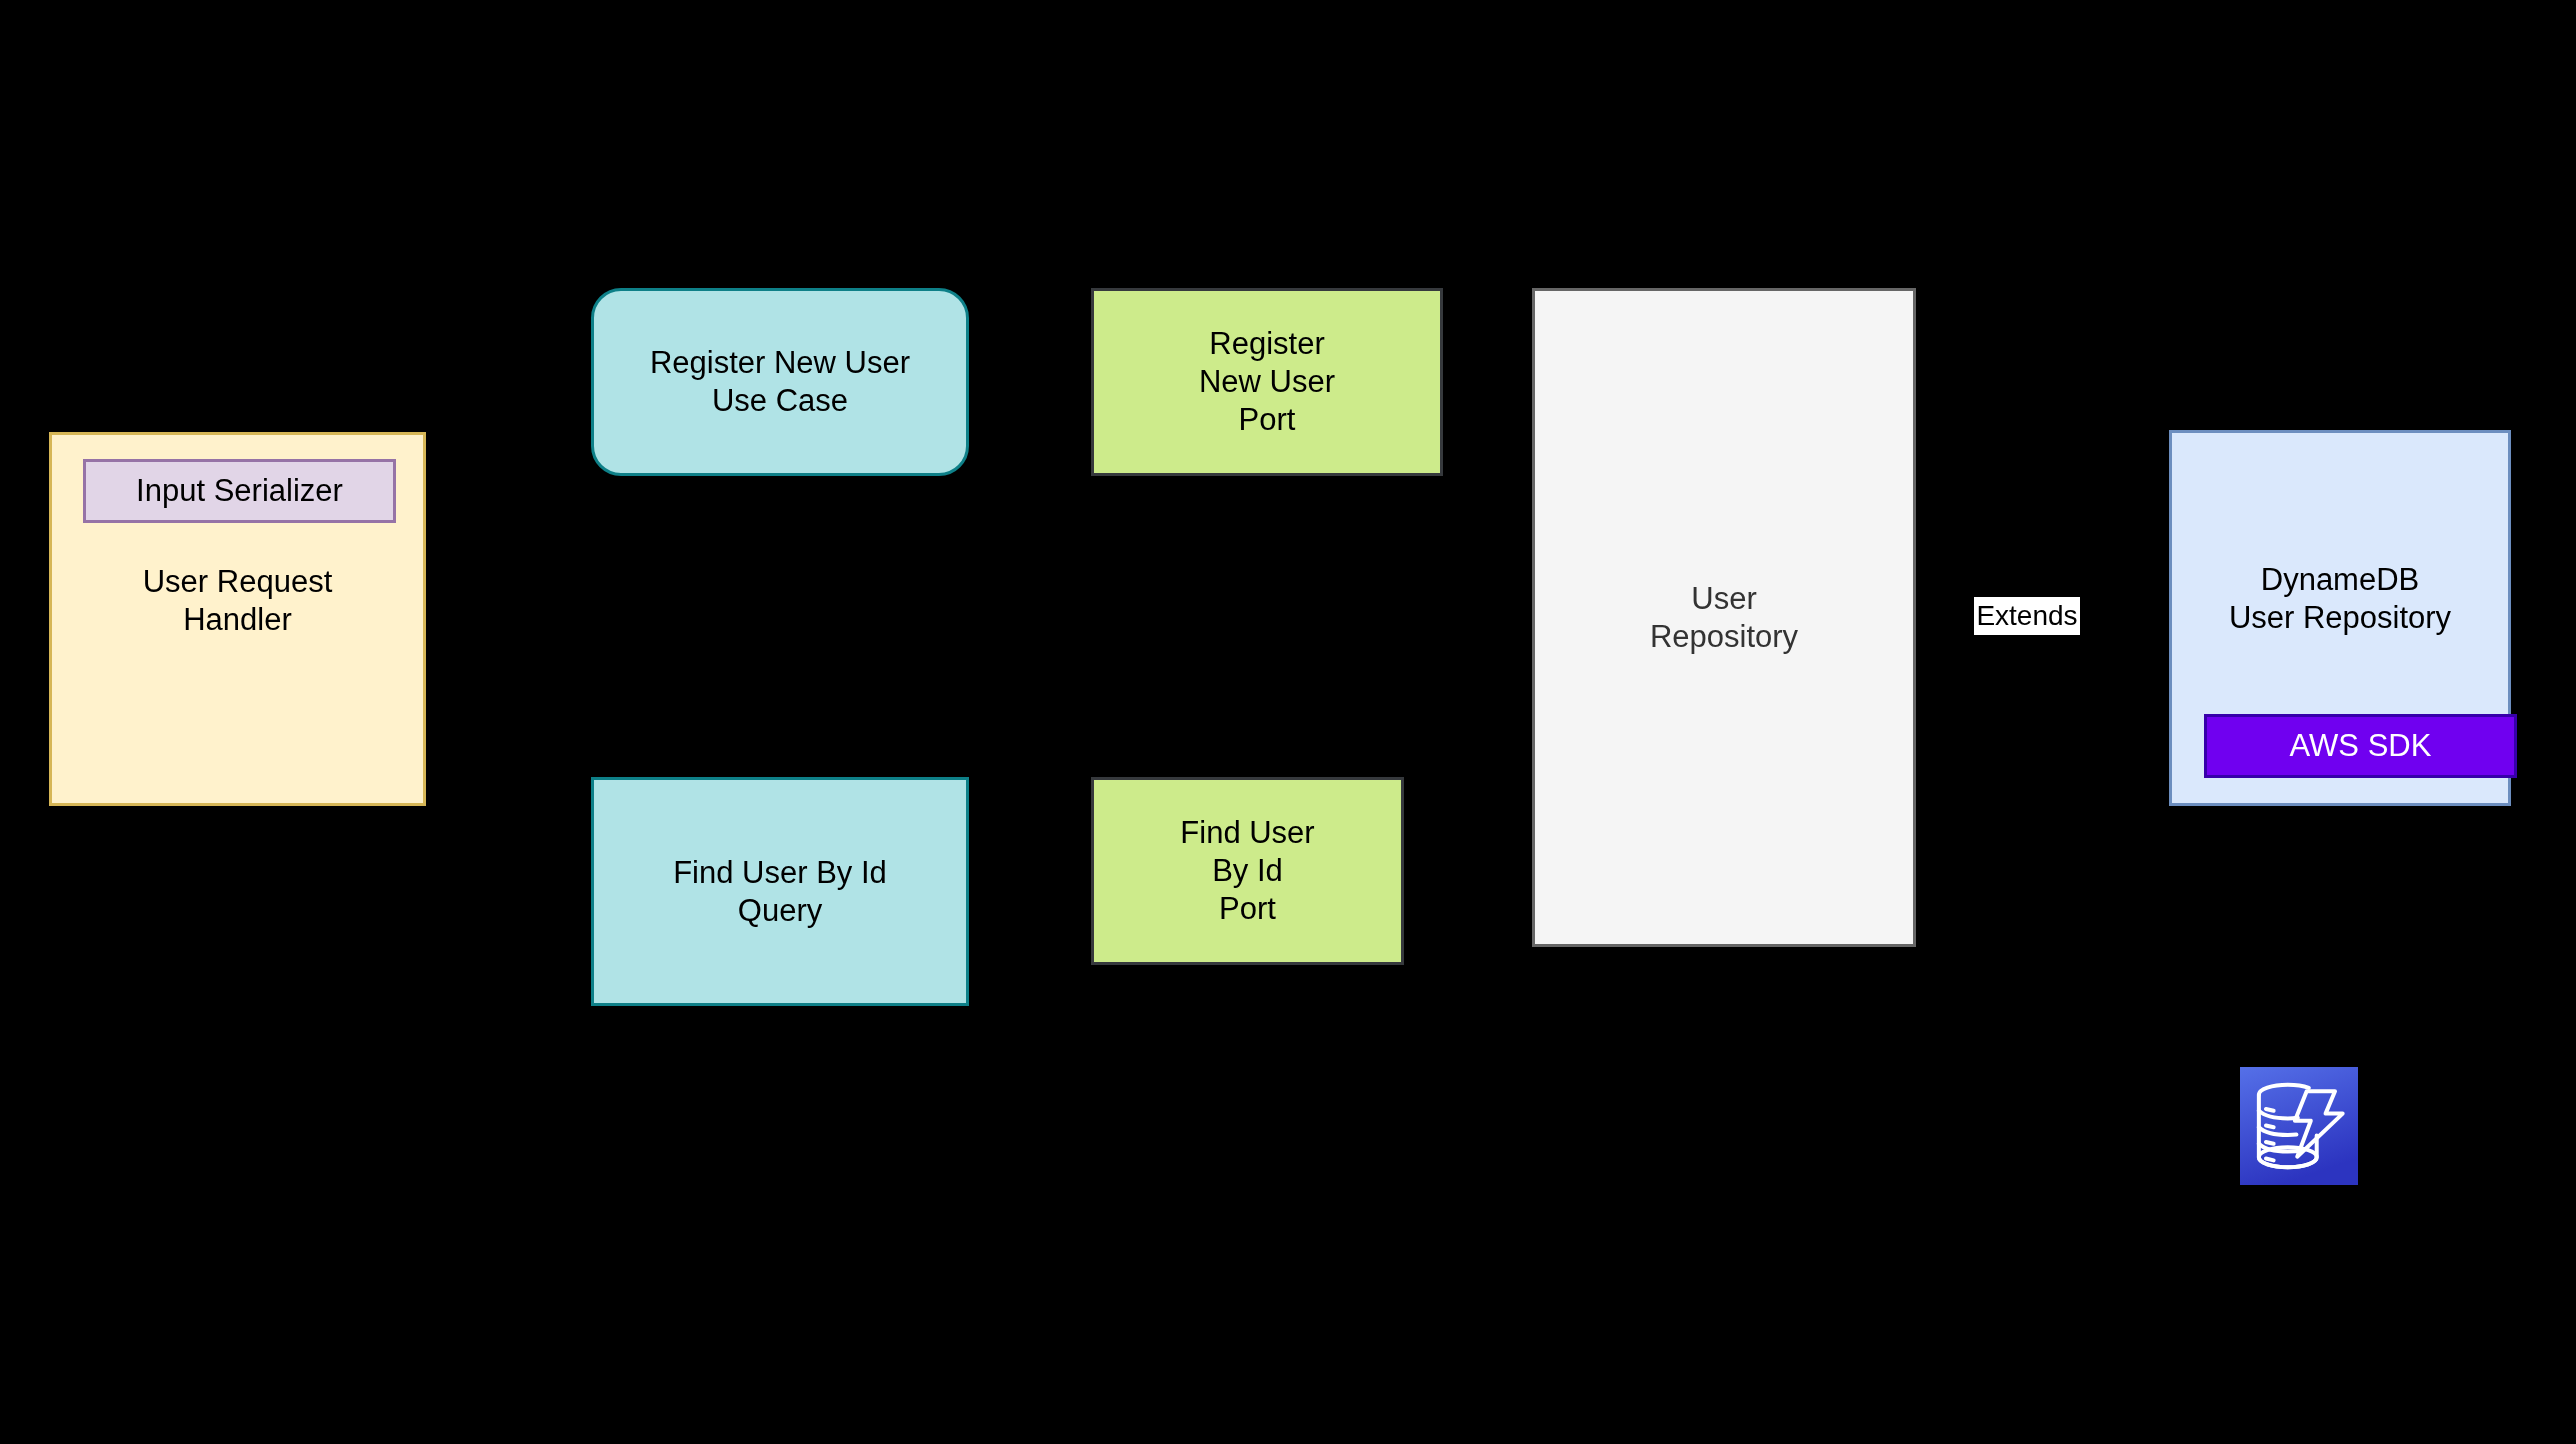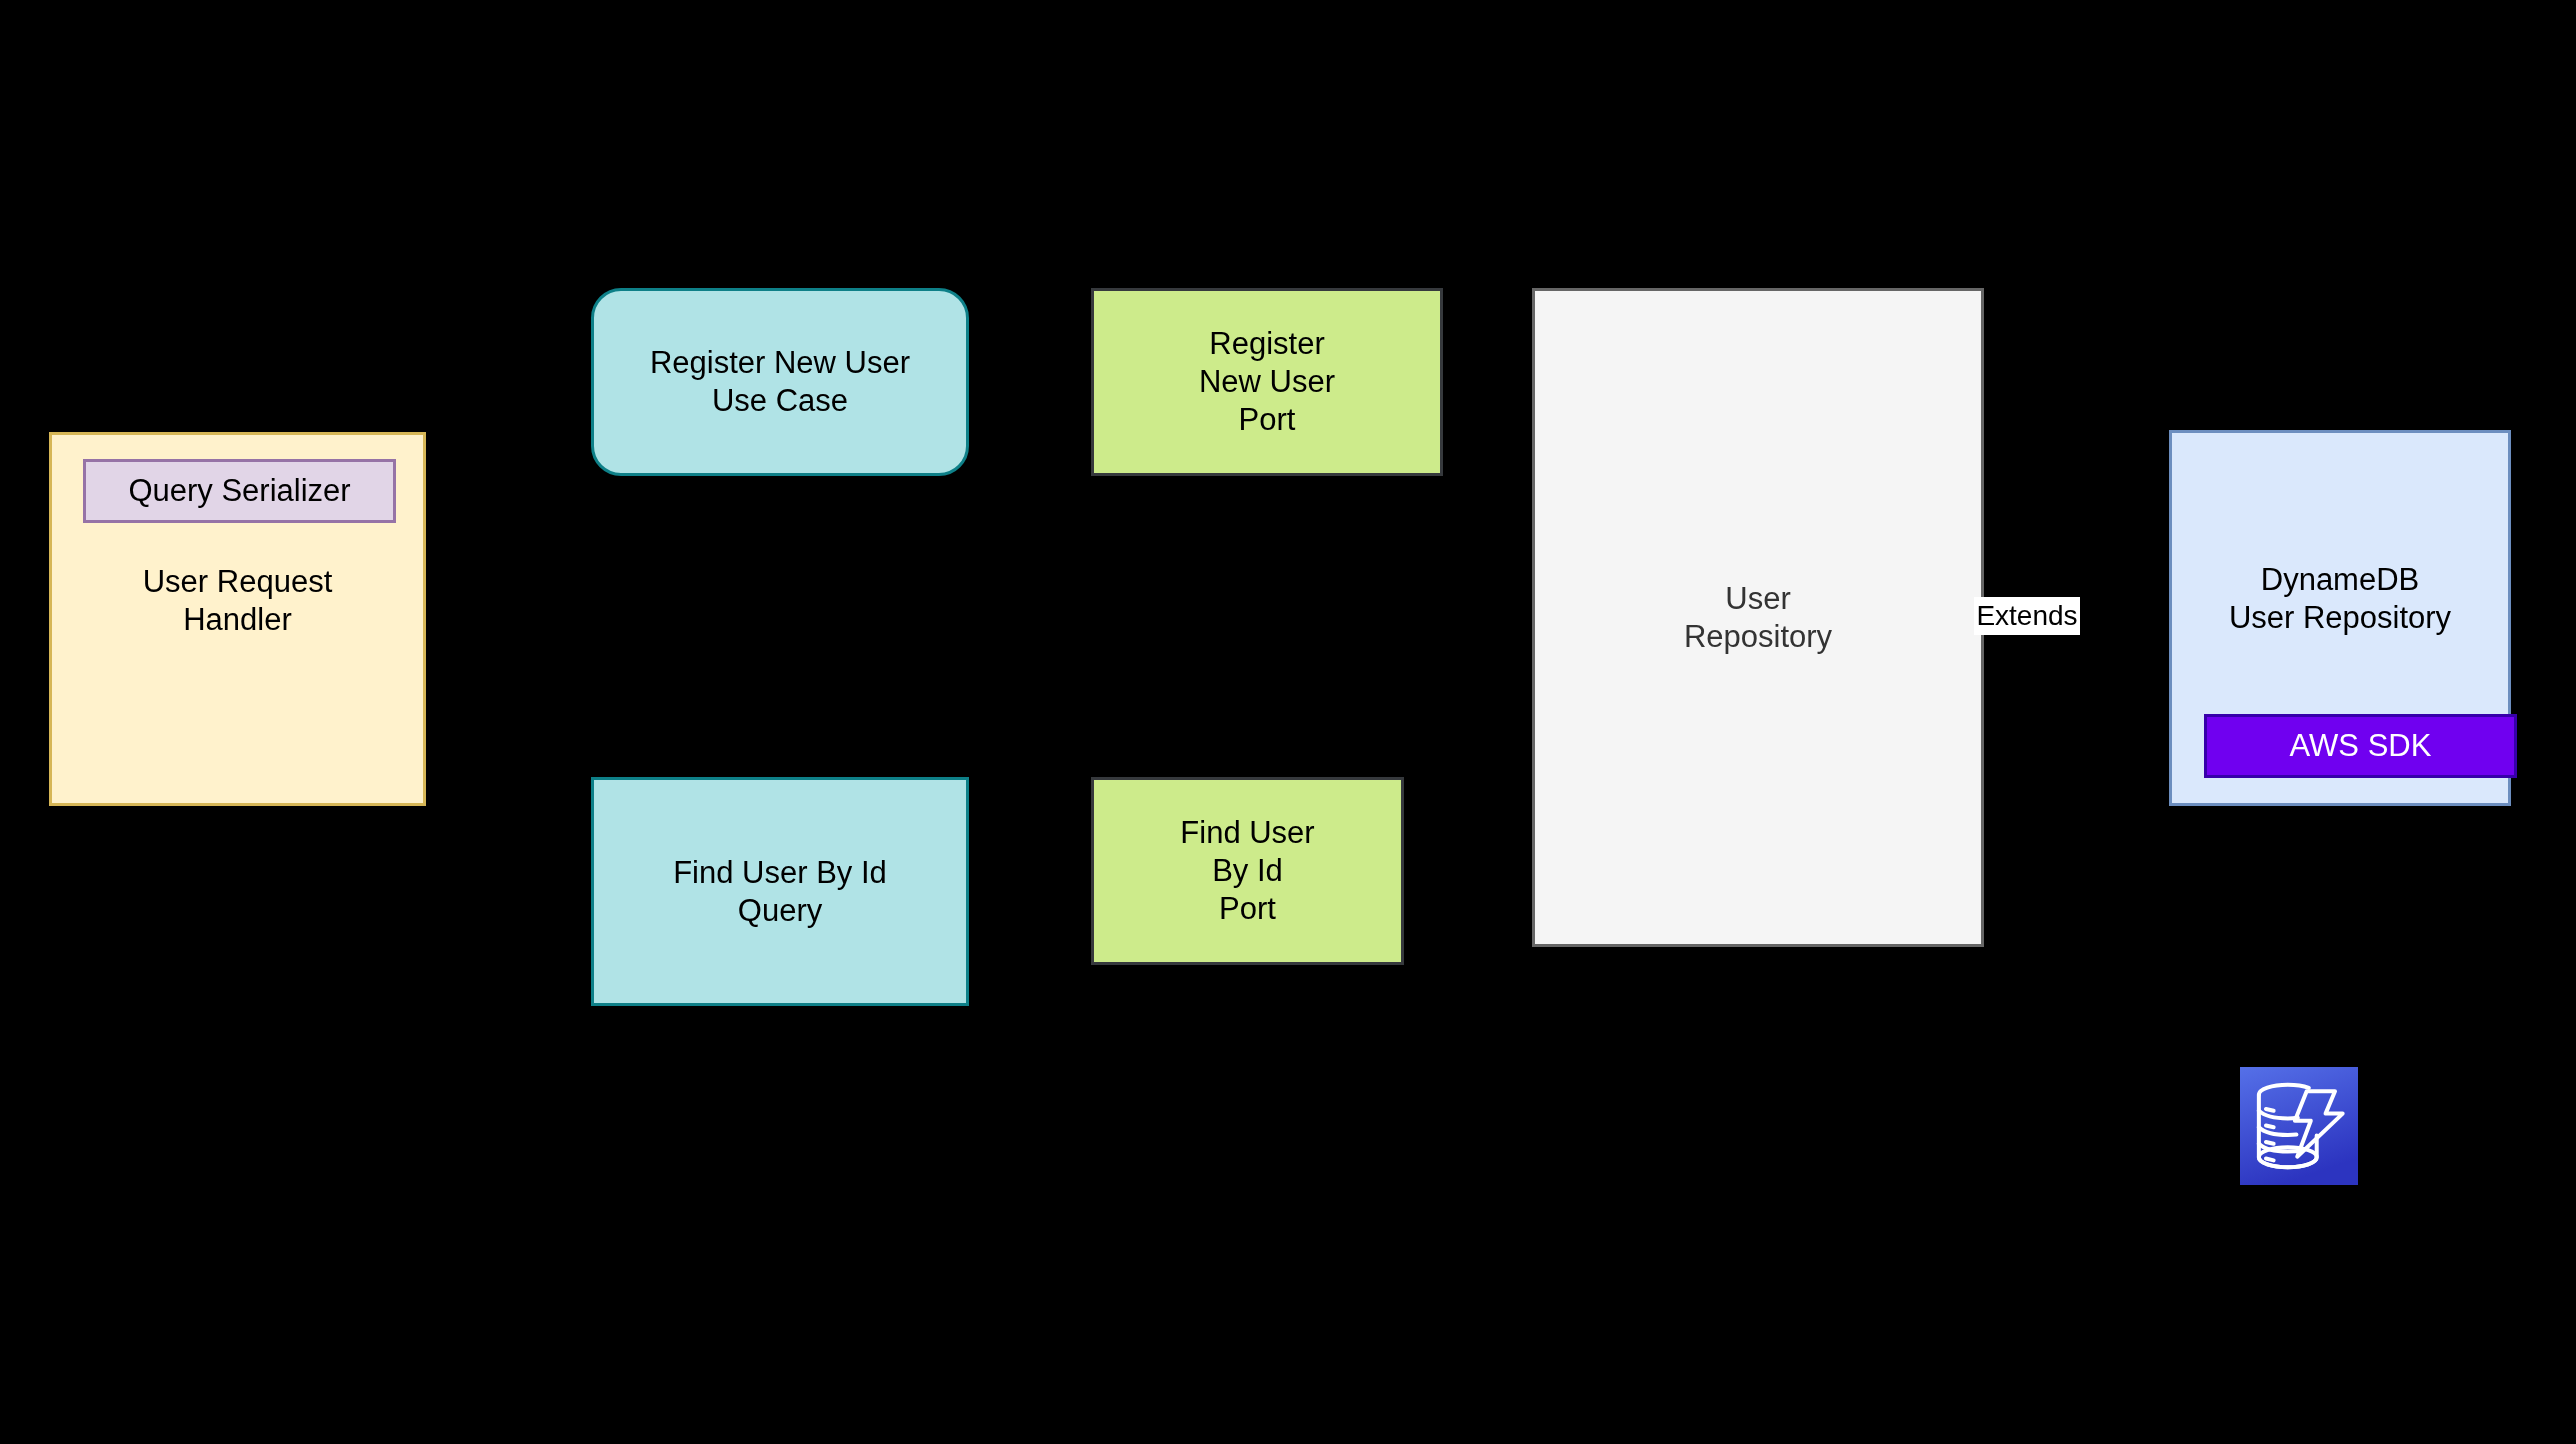--- a/index.html
+++ b/index.html
@@ -107,21 +107,21 @@
     left: 1091px;
     top: 777px;
     width: 313px;
     height: 188px;
   }
 
   
   .n-repo {
     left: 1532px;
     top: 288px;
-    width: 452px;
+    width: 384px;
     height: 659px;
     background: #F5F5F5;
     border: 3.1px solid #666666;
     color: #333333;
     font-size: 31px;
   }
 
   
   .n-dynamo {
     left: 2169px;
@@ -201,21 +201,21 @@
     <path d="M 1793 524 L 1793 585 L 1762 555 Z" fill="none" stroke="#000000" stroke-width="7"></path>
 
     <path d="M 1965 818 L 1940 830 L 1963 845" fill="none" stroke="#000000" stroke-width="9" stroke-linecap="butt"></path>
 
     <line x1="2437" y1="791" x2="2452" y2="791" stroke="#000000" stroke-width="6"></line>
     <line x1="2752" y1="791" x2="2769" y2="791" stroke="#000000" stroke-width="6"></line>
   </svg>
 
   <div class="node n-handler">
     <div class="inner-badge">
-      <span>Query Serializer</span>
+      <span>Input Serializer</span>
     </div>
     <div class="main-label">User Request
 Handler</div>
   </div>
 
   <div class="node n-cyan n-usecase">
     <span>Register New User
 Use Case</span>
   </div>
 

